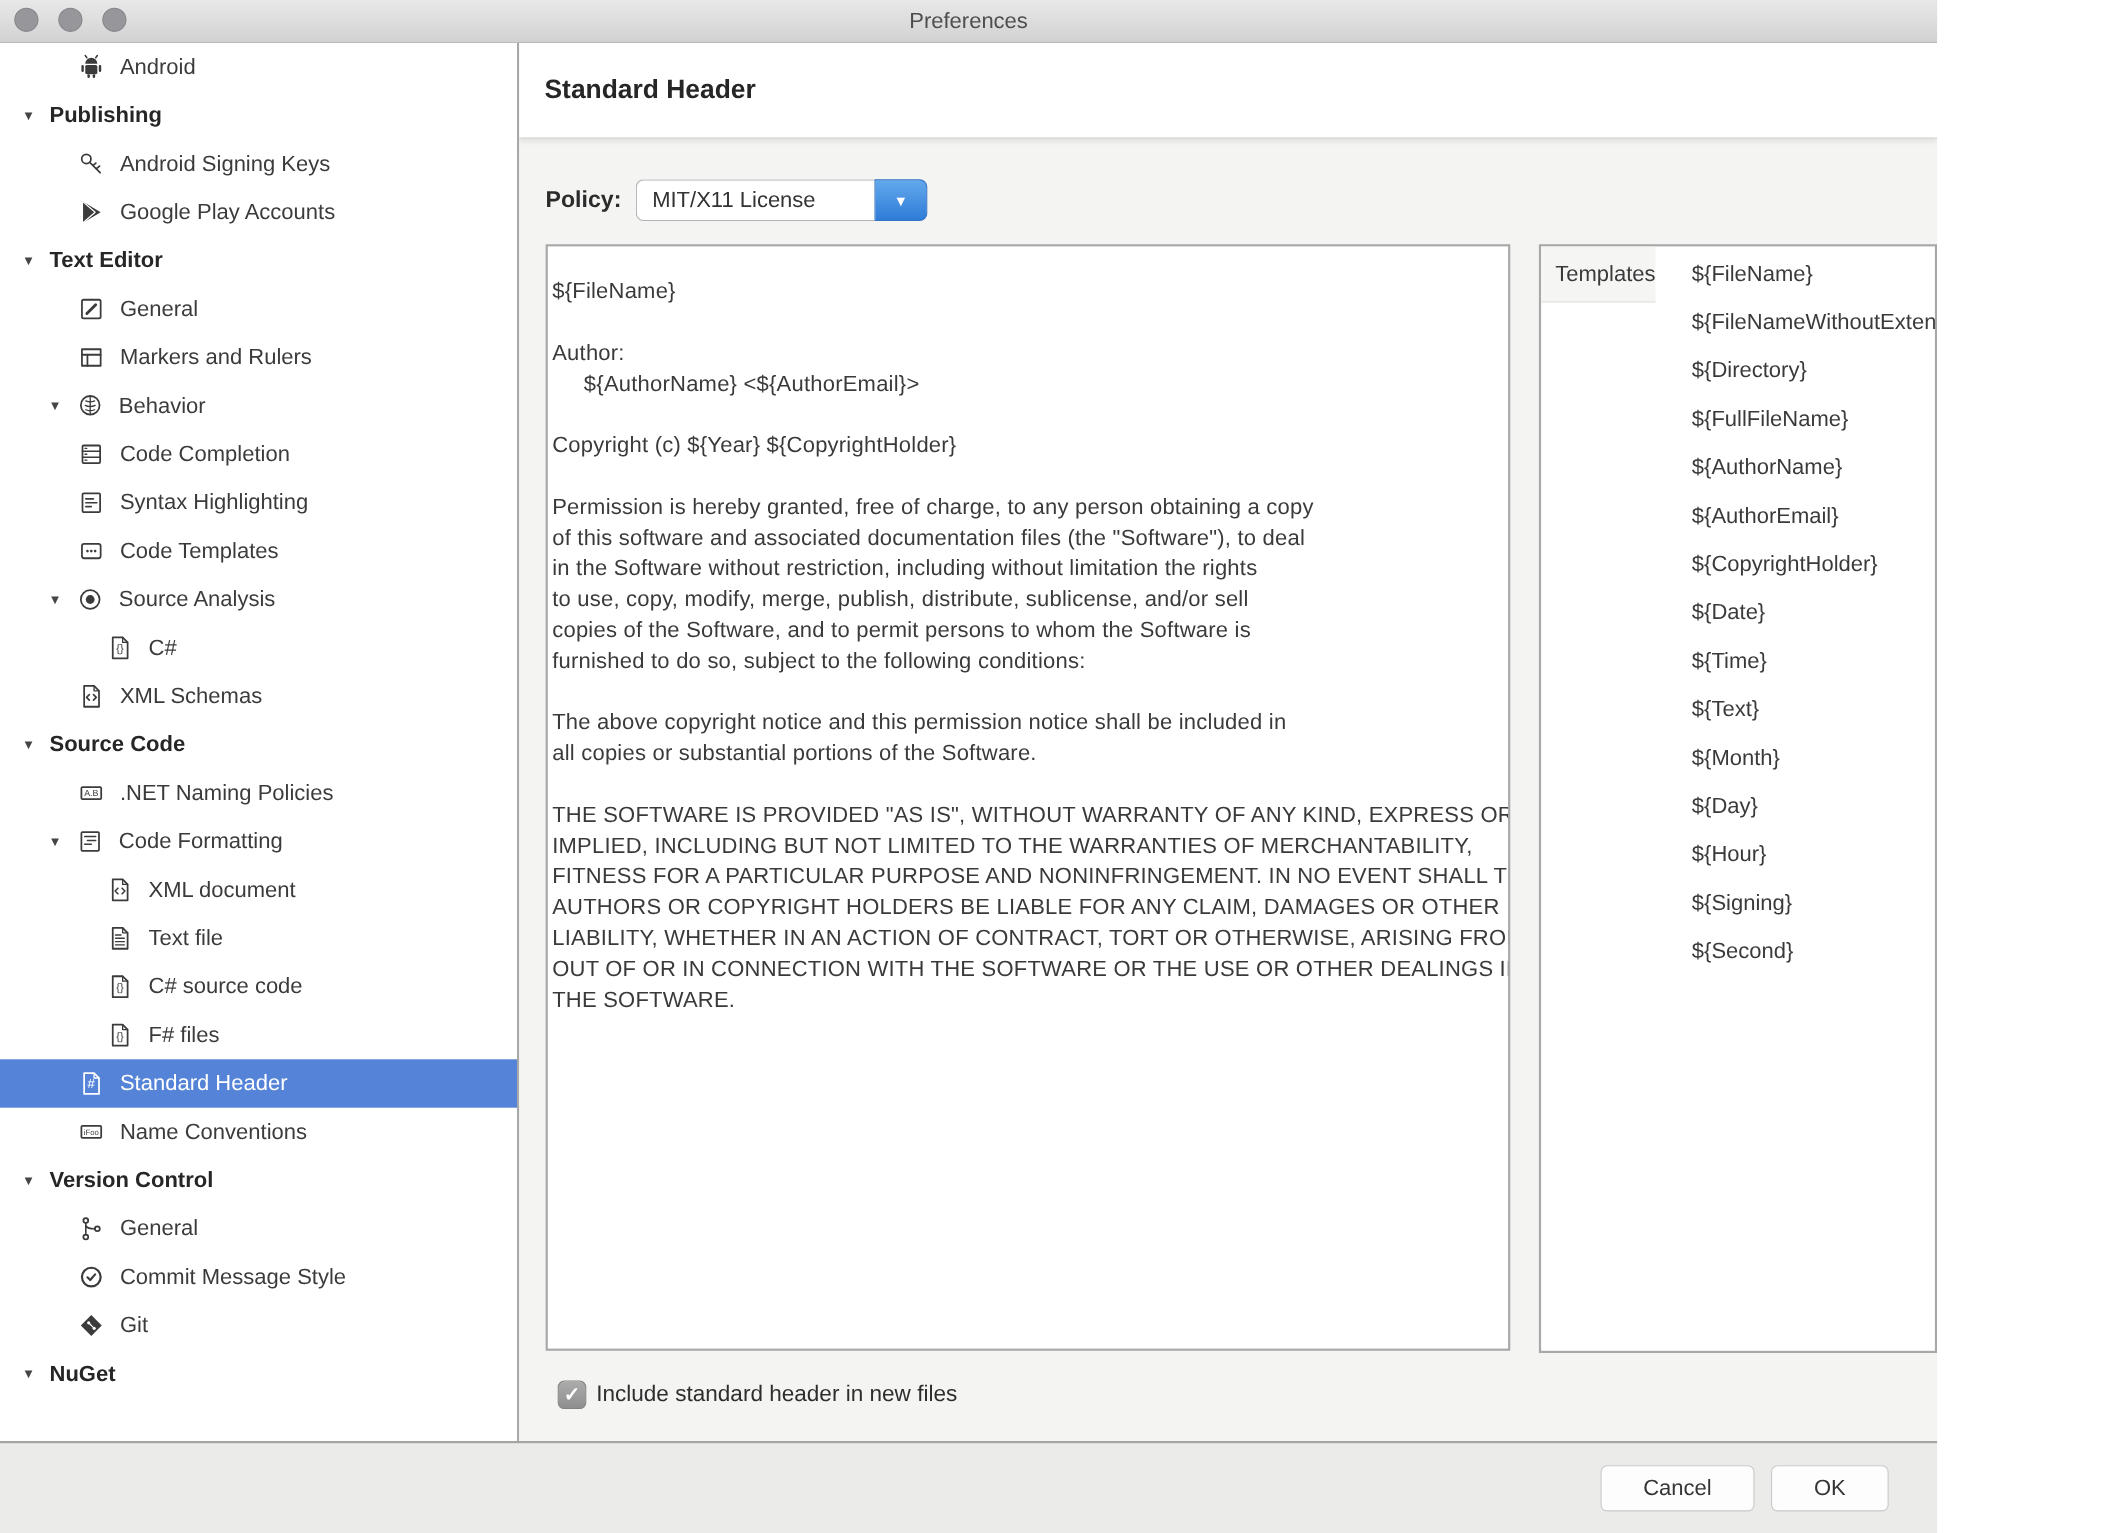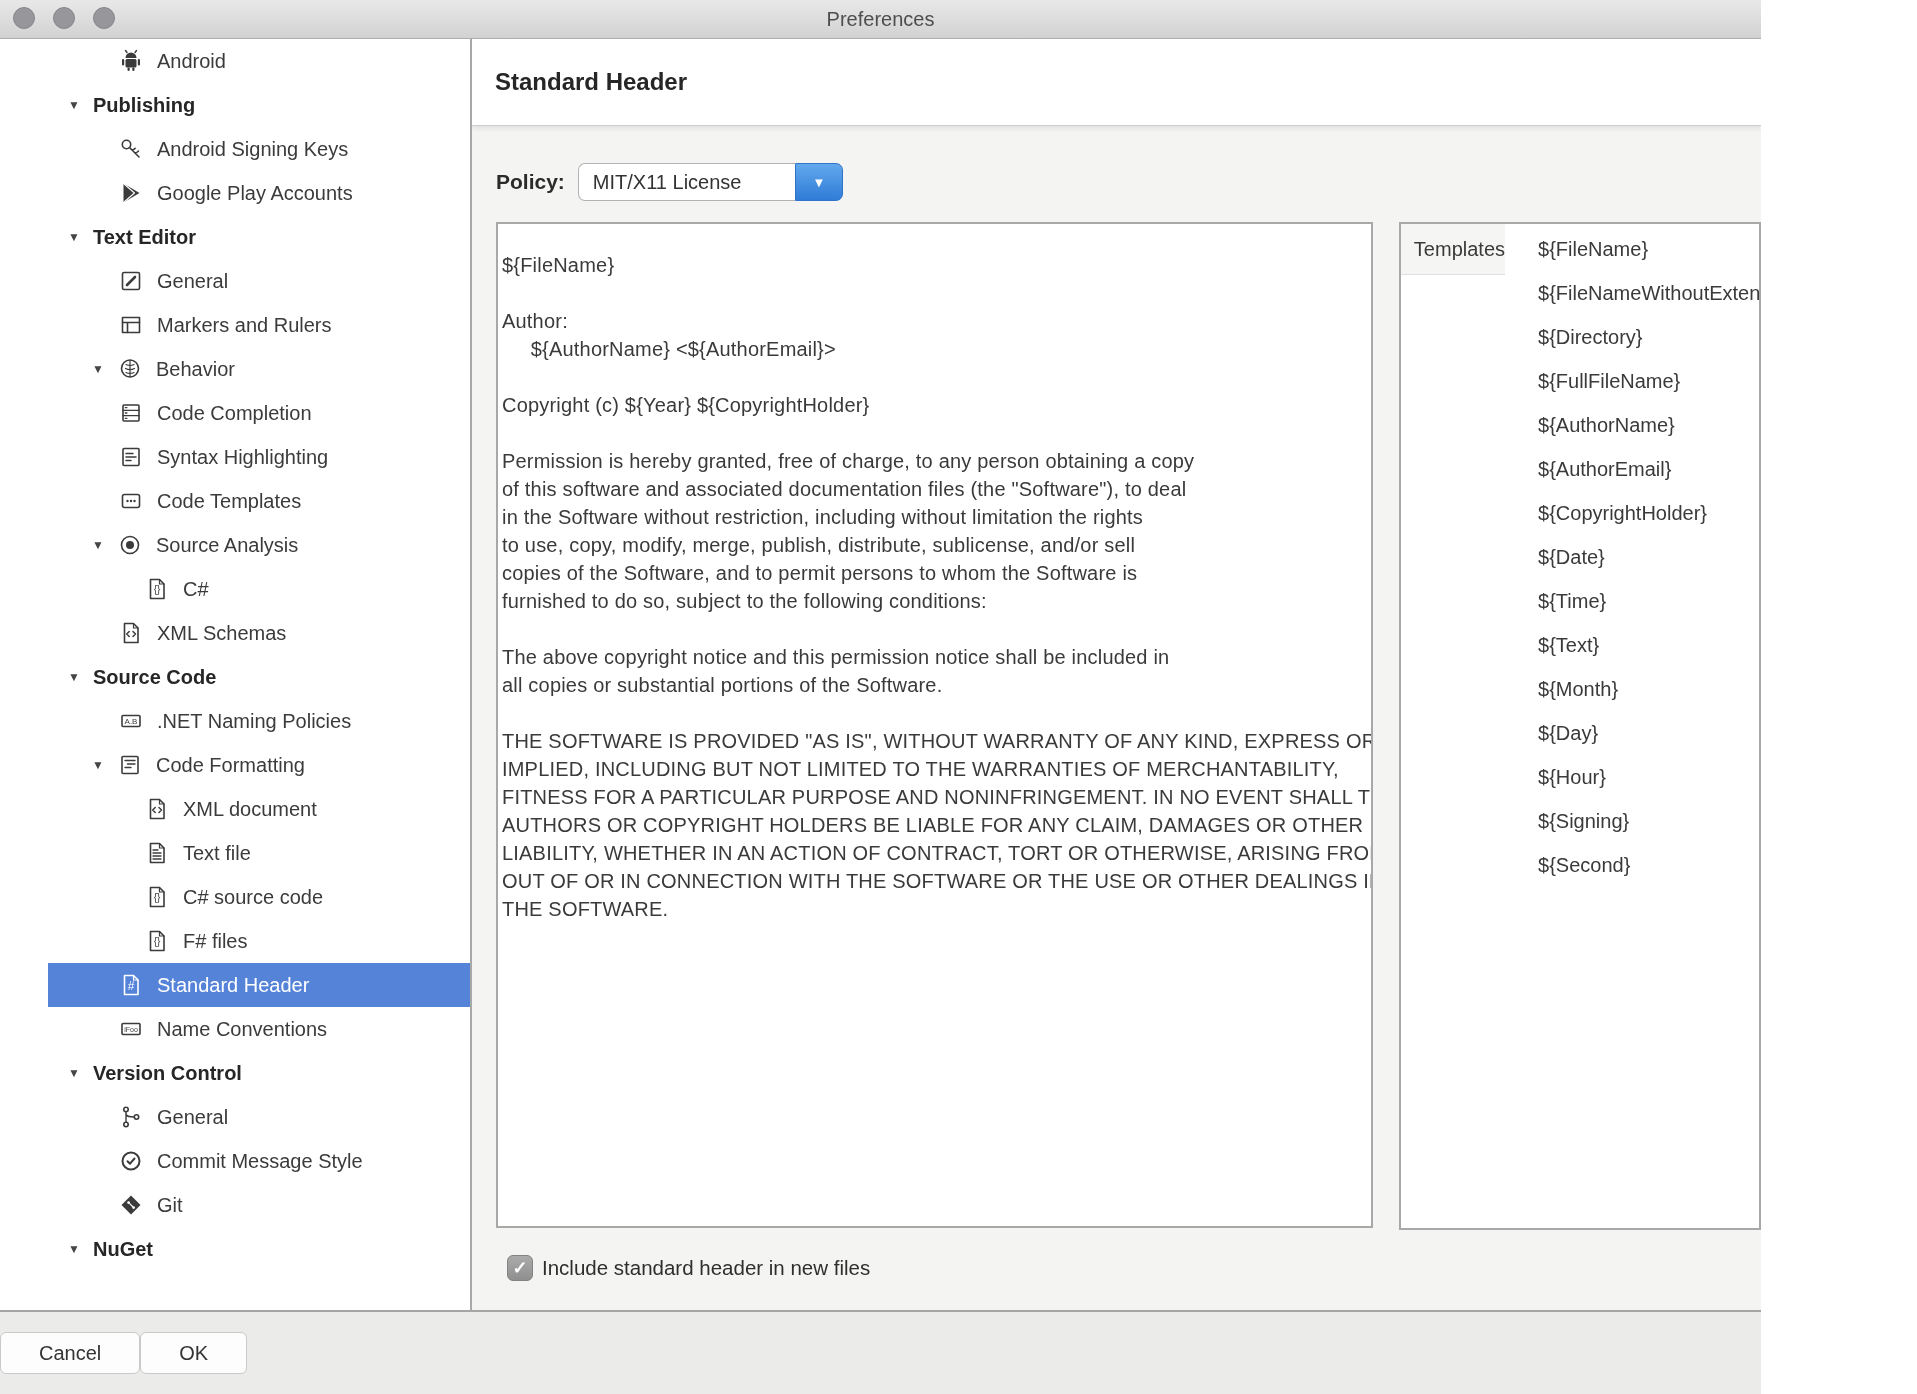--- a/index.html
+++ b/index.html
@@ -13,21 +13,21 @@
   .traffic { position:absolute; left:13px; top:7px; display:flex; gap:18px; }
   .tl { width:22px; height:22px; border-radius:50%; background:#97979b; border:1px solid #85858a; }
   .win-title { position:absolute; left:0; right:0; top:0; height:39px; line-height:38px;
     text-align:center; font-size:20px; font-weight:500; color:#4e4e4e; }
 
   
   .body { position:absolute; top:39px; left:0; right:0; bottom:84px; display:flex; }
 
   
   .sidebar { width:472px; min-width:472px; background:#fff; border-right:2px solid #a8a8a8;
-    overflow:hidden; padding-top:0;padding-left:48px; }
+    overflow:hidden; padding-top:0; }
   .srow { height:44px; display:flex; align-items:center; font-size:20px; color:#3b3b3b;
     white-space:nowrap; }
   .srow .tri { width:16px; margin-right:11px; font-size:12px; color:#454545; text-align:center; flex:none; }
   .srow .icon { width:26px; height:26px; margin-right:13px; flex:none; display:inline-flex; }
   .srow .icon svg { width:26px; height:26px; }
   .lvl0 { padding-left:18px; }
   .lvl1 { padding-left:70px; }
   .lvl1.expandable { padding-left:42px; }
   .lvl2 { padding-left:96px; }
   .srow.section .label { font-weight:bold; color:#262626; }
@@ -66,22 +66,22 @@
 
   .include-row { margin:25px 0 0 35px; display:flex; align-items:center; }
   .checkbox { width:26px; height:26px; border-radius:6px; border:1px solid #828282;
     background:linear-gradient(#ababab,#8f8f8f); display:flex; align-items:center;
     justify-content:center; }
   .checkbox .check { color:#fff; font-size:18px; font-weight:bold; line-height:1; }
   .include-label { margin-left:9px; font-size:20.5px; color:#2e2e2e; }
 
   
   .footer { position:absolute; left:0; right:0; bottom:0; height:84px; background:#ebebea;
-    border-top:2px solid #a5a5a5; display:flex; align-items:center; 
-    padding-right:44px; }
+    border-top:2px solid #a5a5a5; display:flex; align-items:center; justify-content:flex-end;
+    gap:15px; padding-right:44px; }
   .btn { height:42px; border:1px solid #c9c9c9; border-radius:6px; background:#fdfdfd;
     font-family:"Liberation Sans", sans-serif; font-size:20px; color:#343434; padding:0 38px; }
 </style>
 </head>
 <body>
 
 <div class="window">
 
   <div class="titlebar">
     <div class="traffic">

